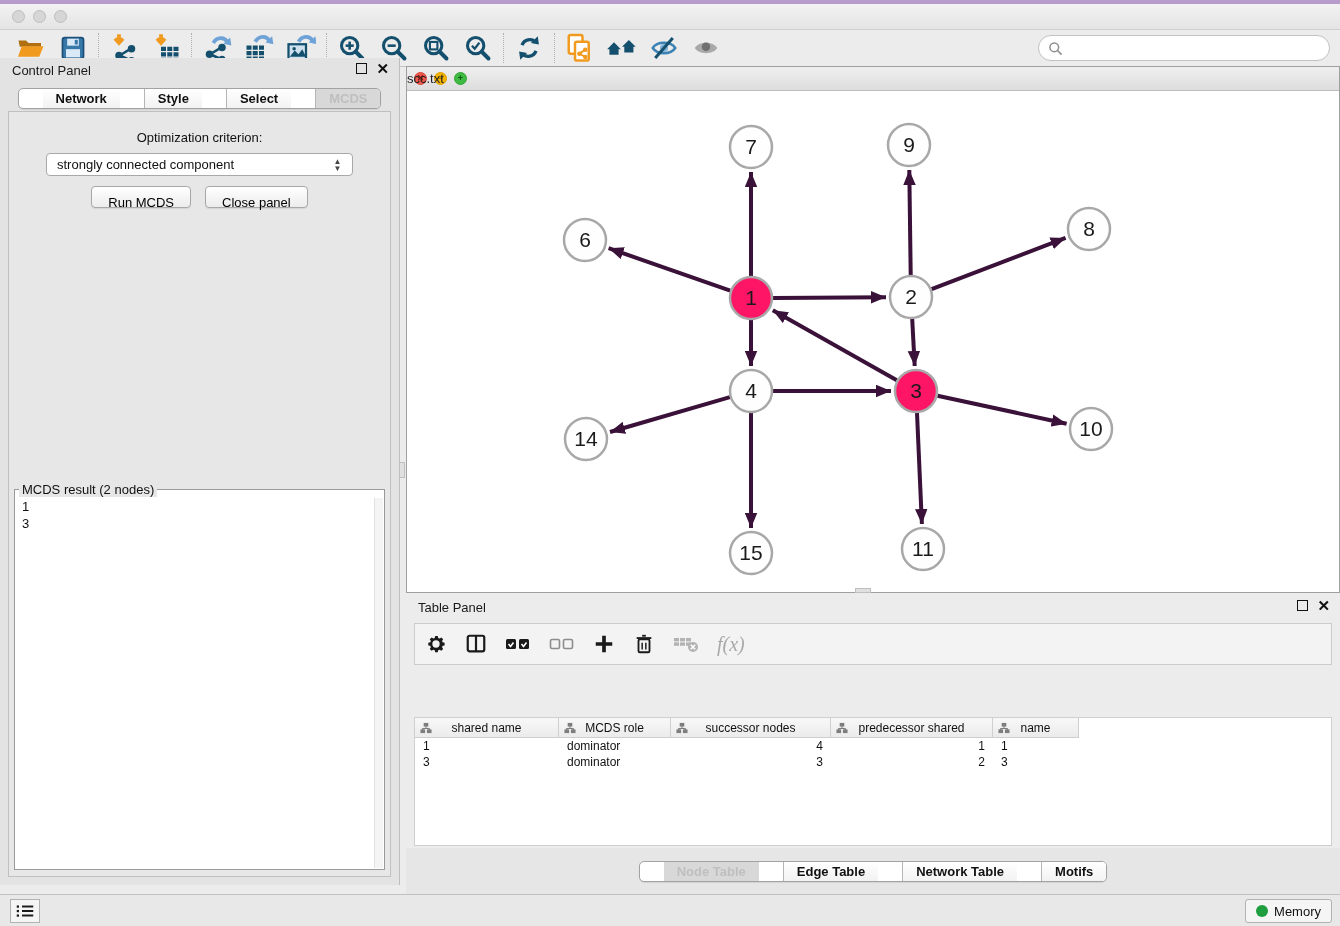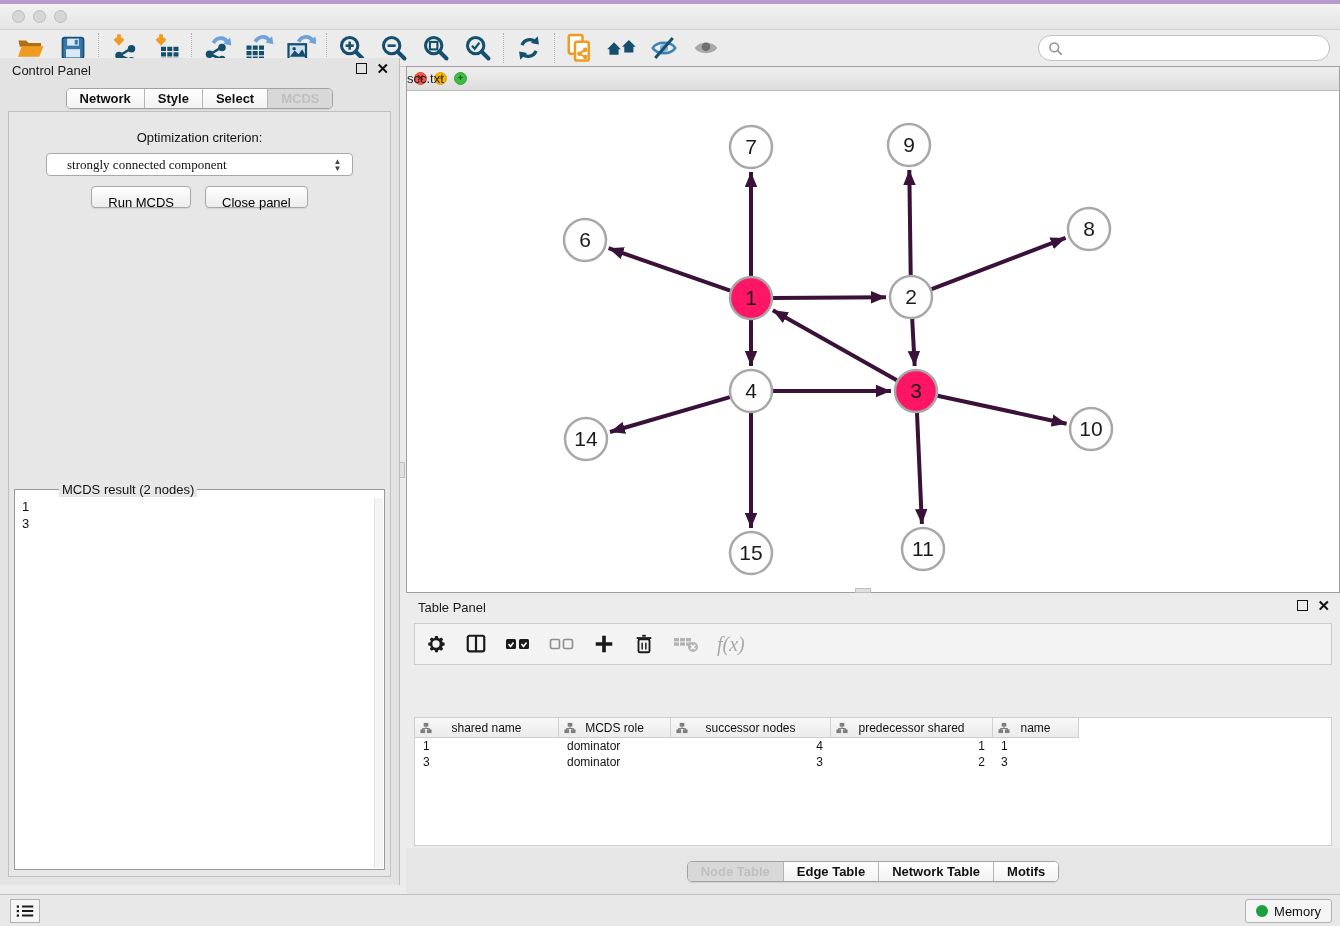--- a/index.html
+++ b/index.html
@@ -34,40 +34,40 @@
     background:#e3e3e3; border-right:1px solid #bdbdbd; }
   .panel-titlerow { position:absolute; left:0; top:0; width:100%; height:26px; }
   .panel-title { position:absolute; left:12px; top:5px; font-size:13px; color:#1a1a1a; }
   .panel-winbtns { position:absolute; right:10px; top:5px; display:flex; gap:9px; align-items:center; }
   .float-btn { width:11px; height:11px; border:1.5px solid #111; background:transparent; }
   .close-btn { font-size:15px; font-weight:bold; line-height:11px; color:#111; }
 
   .segmented { display:inline-flex; border:1px solid #a2a2a2; border-radius:5px; overflow:hidden;
     background:#fff; box-shadow:0 1px 1px rgba(0,0,0,.08); }
   .segmented .seg { padding:2px 13px; font-size:13px; font-weight:bold; border-left:1px solid #b5b5b5;
-    background:linear-gradient(#ffffff,#f2f2f2); color:#111; white-space:nowrap; }
+    background:linear-gradient(#ffffff,#f2f2f2); color:#111; white-space:nowrap;margin-left:24px; }
   .segmented .seg:first-child { border-left:none; }
   .segmented .seg.active { background:#d8d8d8; color:#bfbfbf; }
   .ctrl-tabs-wrap { position:absolute; left:0; top:30px; width:100%; text-align:center; }
 
   .ctrl-inner { position:absolute; left:8px; right:8px; top:53px; bottom:8px;
     background:#e7e7e7; border:1px solid #c0c0c0; }
   .opt-label { position:absolute; left:0; width:100%; top:18px; text-align:center; font-size:13px; }
   .criterion-select { position:absolute; left:37px; right:37px; top:41px; height:23px;
     background:#fff; border:1px solid #a8a8a8; border-radius:4px;
-    display:flex; align-items:center; padding:0 20px; font-size:13px;font-family:Liberation Serif, serif; }
+    display:flex; align-items:center; padding:0 10px; font-size:13px; }
   .stepper { position:absolute; right:8px; top:3px; width:13px; height:16px;
     display:flex; flex-direction:column; align-items:center; justify-content:center; color:#444; }
   .stepper span { font-size:8px; line-height:7px; }
   .btn-row { position:absolute; left:0; top:74px; width:100%; display:flex; justify-content:center; gap:14px; }
   .push-btn { height:22px; padding:8px 16px; font-size:13px; border:1px solid #a8a8a8; border-radius:4px;
     background:linear-gradient(#ffffff,#ececec); box-shadow:0 1px 1px rgba(0,0,0,.08); }
 
   .result-fieldset { position:absolute; left:5px; right:5px; top:370px; bottom:6px;
-    border:1px solid #9a9a9a; background:#fff;padding-left:40px; }
+    border:1px solid #9a9a9a; background:#fff; }
   .result-fieldset legend { font-size:13px; margin-left:4px; padding:0 3px; background:#e7e7e7; color:#111; }
   .result-text { position:absolute; left:2px; top:0; font-size:13px; line-height:17px; white-space:pre; padding:1px 5px; }
   .result-scroll { position:absolute; right:1px; top:1px; bottom:1px; width:9px;
     background:#f4f4f4; border-left:1px solid #e2e2e2; }
 
   
   .network-window { position:absolute; left:406px; top:66px; width:934px; height:527px;
     border:1px solid #9f9f9f; background:#fff; }
   .net-titlebar { position:absolute; left:0; top:0; width:100%; height:24px;
     background:linear-gradient(#efefef,#dddddd); border-bottom:1px solid #bdbdbd; }

